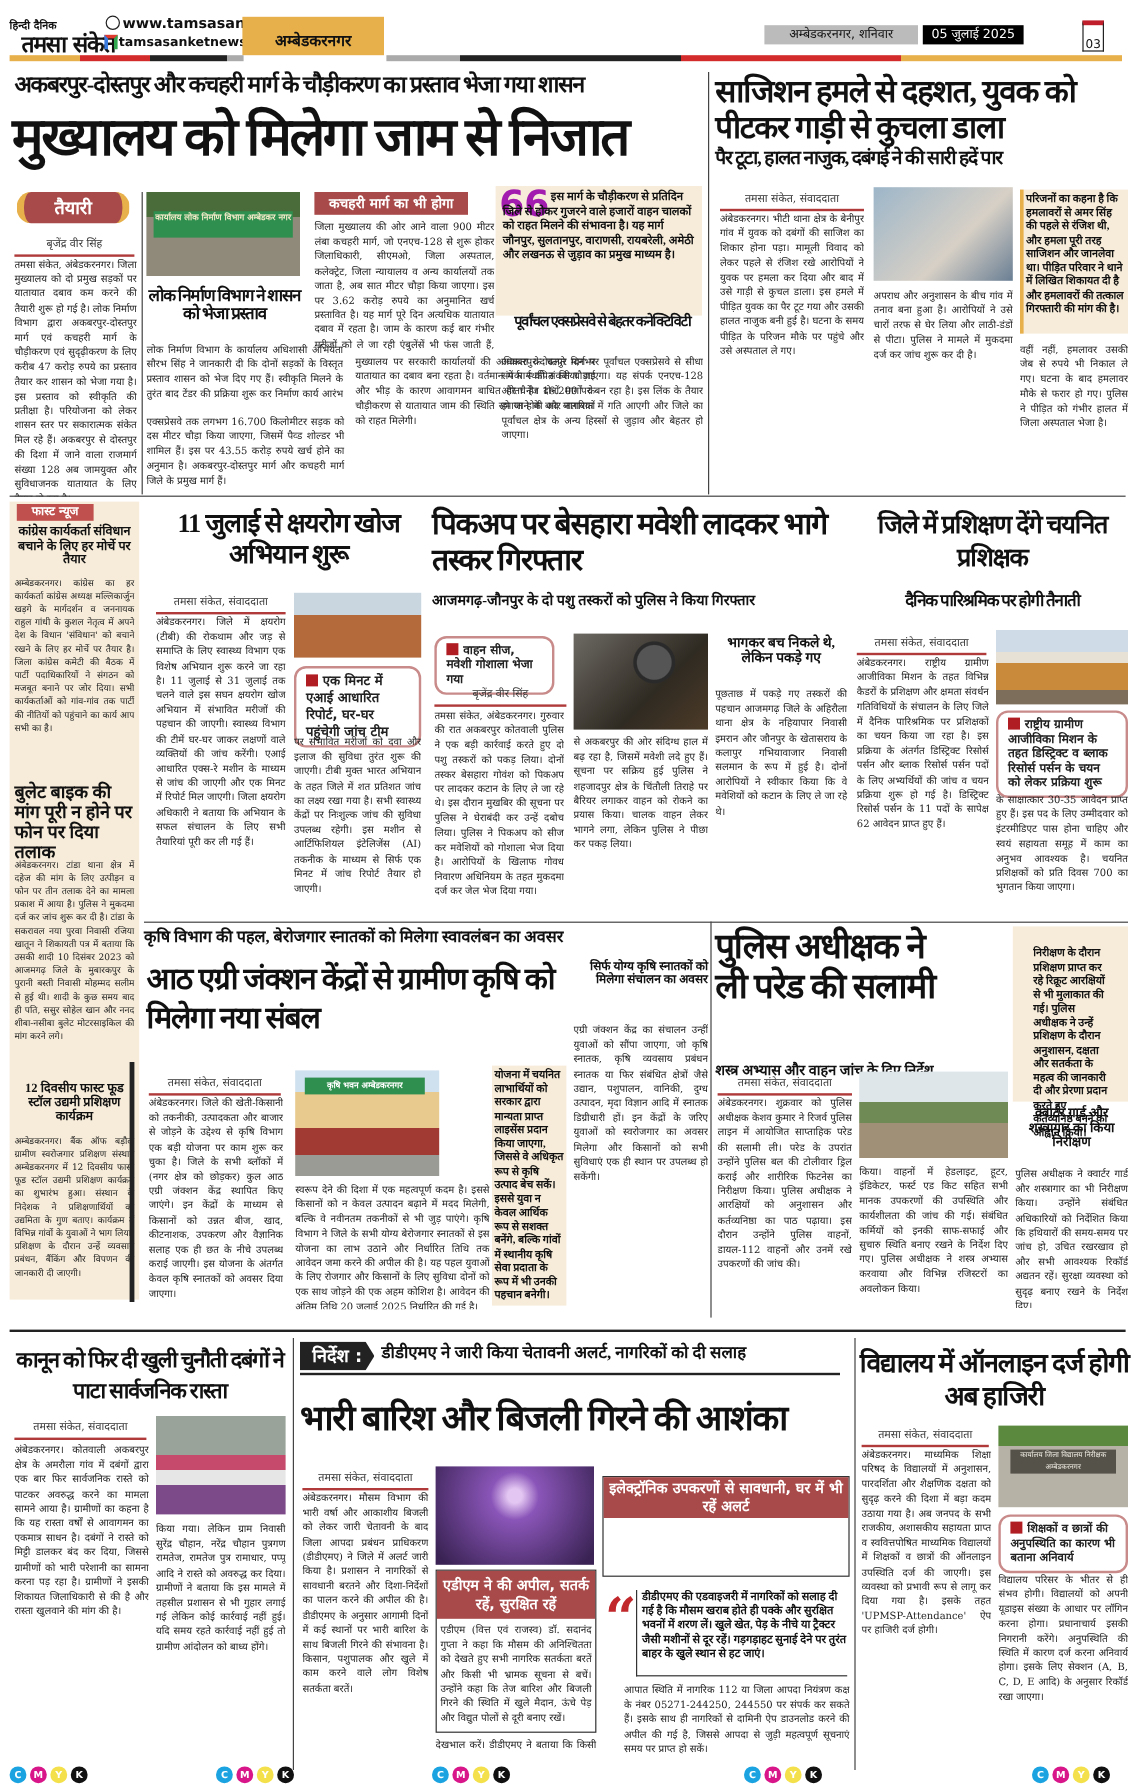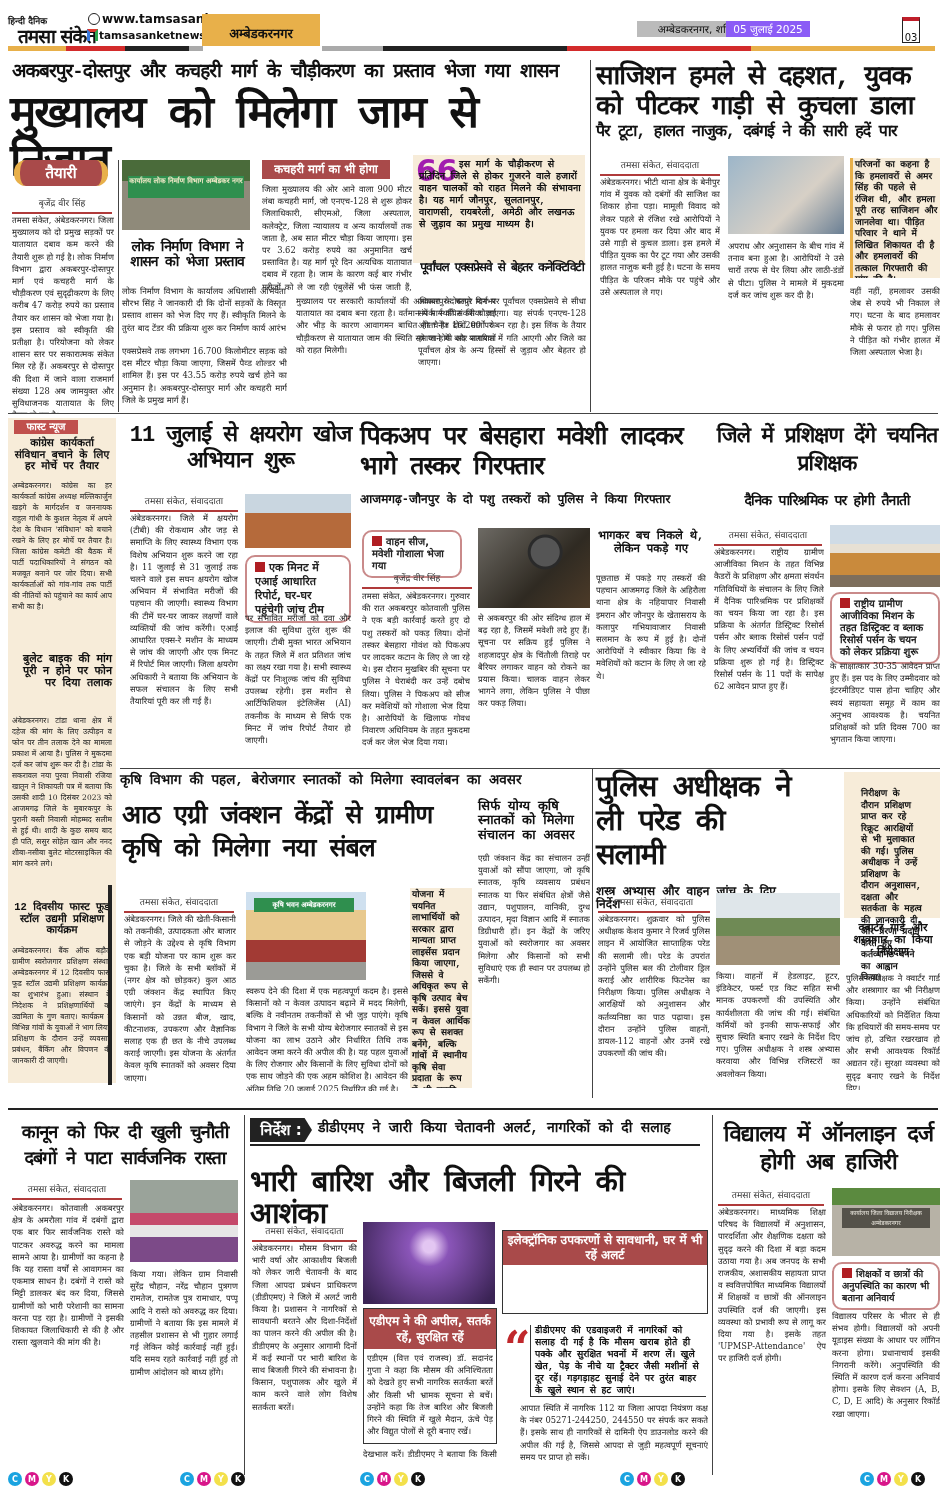--- a/index.html
+++ b/index.html
@@ -1,18 +1,18 @@
 <!DOCTYPE html>
 <html><head>
 <meta charset="utf-8">
 <style>
 *{box-sizing:border-box;margin:0;padding:0}
 body{width:945px;height:1488px;background:#fff;font-family:"DejaVu Sans",sans-serif;color:#111;position:relative;overflow:hidden}
 .abs{position:absolute}
-.hl{font-family:Liberation Mono, monospace;font-weight:bold;color:#111;line-height:1.1;letter-spacing:-1px}
+.hl{font-family:Liberation Serif, serif;font-weight:bold;color:#111;line-height:1.1;letter-spacing:-1px}
 .body-text{font-family:"DejaVu Serif",serif;font-size:8.3px;line-height:12.2px;color:#222;text-align:justify;overflow:hidden}
 .byline{font-family:"DejaVu Serif",serif;font-size:9px;text-align:center;border-bottom:2px solid #b03a3a;padding-bottom:3px;color:#333}
 .vline{position:absolute;width:1px;background:#444}
 .hline{position:absolute;height:1px;background:#444}
 .photo{position:absolute;overflow:hidden}
 .pill{position:absolute;border:2px solid #c98a8a;border-radius:10px;padding:4px 8px;font-family:"DejaVu Sans",sans-serif;font-weight:bold;font-size:11px;line-height:14px;color:#222;background:#fff}
 .pill .sq{display:inline-block;width:10px;height:10px;background:#b01e23;margin-right:4px;vertical-align:-1px}
 .redbox{background:#a94a4a;color:#fff;font-weight:bold;text-align:center}
 .cmyk{position:absolute;display:flex;gap:3px;align-items:center}
 .cmyk span{width:14px;height:14px;border-radius:50%;font-size:8px;color:#fff;display:flex;align-items:center;justify-content:center;font-weight:bold}
@@ -23,21 +23,21 @@
 <div class="abs" style="left:0;top:0;width:945px;height:46px">
   <div class="abs" style="left:8px;top:14px;font-size:9px;font-weight:bold">हिन्दी दैनिक</div>
   <div class="abs" style="left:18px;top:23px;font-size:19px;font-weight:bold;letter-spacing:-1px">तमसा संकेत</div>
   <div class="abs" style="left:88px;top:13px;width:12px;height:12px;border:1.5px solid #222;border-radius:50%"></div>
   <div class="abs" style="left:102px;top:12px;font-size:12px;font-weight:bold">www.tamsasanket.com</div>
   <div class="abs" style="left:87px;top:29px;width:11px;height:12px;border-left:3px solid #3a7be0;border-right:3px solid #2fa84f;border-top:3px solid #e0392e"></div>
   <div class="abs" style="left:99px;top:29px;font-size:10.5px;font-weight:bold">tamsasanketnews24@gmail.com</div>
   <div class="abs" style="left:202px;top:14px;width:118px;height:32px;background:#e8b04a"></div>
   <div class="abs" style="left:202px;top:24px;width:118px;text-align:center;font-size:13px;font-weight:bold">अम्बेडकरनगर</div>
   <div class="abs" style="left:637px;top:21px;width:128px;height:16px;background:#bbb;font-size:10.5px;text-align:center;line-height:16px">अम्बेडकरनगर, शनिवार</div>
-  <div class="abs" style="left:726px;top:21px;width:84px;height:16px;background:#8b5cf6;color:#fff;font-size:10.5px;text-align:center;line-height:16px">05 जुलाई 2025</div>
+  <div class="abs" style="left:769px;top:21px;width:84px;height:16px;background:#000000;color:#fff;font-size:10.5px;text-align:center;line-height:16px">05 जुलाई 2025</div>
   <div class="abs" style="left:902px;top:17px;width:18px;height:26px;border:1.5px solid #222;font-size:10px;text-align:center;padding-top:11px;border-top:4px solid #c01e2a">03</div>
   <div class="abs" style="left:8px;top:46px;width:195px;height:5px;background:linear-gradient(90deg,#e8b04a 0 30%,#d32b2b 30% 60%,#222 60% 93%,#aaa 93%)"></div>
   <div class="abs" style="left:322px;top:46px;width:613px;height:5px;background:linear-gradient(90deg,#aaa 0 10%,#222 10% 40%,#d32b2b 40% 70%,#e8b04a 70%)"></div>
 </div>
 
 <div class="abs hl" style="left:12px;top:62px;width:575px;font-size:19px">अकबरपुर-दोस्तपुर और कचहरी मार्ग के चौड़ीकरण का प्रस्ताव भेजा गया शासन</div>
 <div class="abs hl" style="left:10px;top:91px;width:580px;font-size:44px;letter-spacing:-2px">मुख्यालय को मिलेगा जाम से निजात</div>
 
 <div class="abs redbox" style="left:14px;top:160px;width:94px;height:26px;border-radius:12px;font-size:15px;line-height:26px;border-left:6px solid #e8b04a;border-right:6px solid #e8b04a">तैयारी</div>
 <div class="abs byline" style="left:12px;top:196px;width:100px">बृजेंद्र वीर सिंह</div>
@@ -71,21 +71,21 @@
 <div class="abs body-text" style="left:728px;top:240px;width:116px;height:170px">अपराध और अनुशासन के बीच गांव में तनाव बना हुआ है। आरोपियों ने उसे चारों तरफ से घेर लिया और लाठी-डंडों से पीटा। पुलिस ने मामले में मुकदमा दर्ज कर जांच शुरू कर दी है।</div>
 <div class="abs hl" style="left:850px;top:158px;width:90px;height:120px;font-size:9px;line-height:11.5px;letter-spacing:0;background:#f7ecd9;border-left:3px solid #e8b04a;padding:2px;overflow:hidden">परिजनों का कहना है कि हमलावरों से अमर सिंह की पहले से रंजिश थी, और हमला पूरी तरह साजिशन और जानलेवा था। पीड़ित परिवार ने थाने में लिखित शिकायत दी है और हमलावरों की तत्काल गिरफ्तारी की मांग की है।</div>
 <div class="abs body-text" style="left:850px;top:285px;width:90px;height:125px">वहीं नहीं, हमलावर उसकी जेब से रुपये भी निकाल ले गए। घटना के बाद हमलावर मौके से फरार हो गए। पुलिस ने पीड़ित को गंभीर हालत में जिला अस्पताल भेजा है।</div>
 
 <div class="hline" style="left:8px;top:413px;width:930px"></div>
 
 <div class="abs" style="left:8px;top:418px;width:108px;height:665px;background:#f7ecd9"></div>
 <div class="abs redbox" style="left:14px;top:420px;width:64px;height:14px;font-size:10px;line-height:14px;background:#c0504d">फास्ट न्यूज</div>
 <div class="abs hl" style="left:12px;top:438px;width:100px;font-size:10.5px;text-align:center;letter-spacing:0">कांग्रेस कार्यकर्ता संविधान बचाने के लिए हर मोर्चे पर तैयार</div>
 <div class="abs body-text" style="left:12px;top:480px;width:100px;height:160px;font-size:7.5px;line-height:11px">अम्बेडकरनगर। कांग्रेस का हर कार्यकर्ता कांग्रेस अध्यक्ष मल्लिकार्जुन खड़गे के मार्गदर्शन व जननायक राहुल गांधी के कुशल नेतृत्व में अपने देश के विधान 'संविधान' को बचाने रखने के लिए हर मोर्चे पर तैयार है। जिला कांग्रेस कमेटी की बैठक में पार्टी पदाधिकारियों ने संगठन को मजबूत बनाने पर जोर दिया। सभी कार्यकर्ताओं को गांव-गांव तक पार्टी की नीतियों को पहुंचाने का कार्य आप सभी का है।</div>
-<div class="abs hl" style="left:12px;top:653px;width:100px;font-size:11px;text-align:right;letter-spacing:0">बुलेट बाइक की मांग पूरी न होने पर फोन पर दिया तलाक</div>
+<div class="abs hl" style="left:12px;top:653px;width:100px;font-size:15px;text-align:left;letter-spacing:0">बुलेट बाइक की मांग पूरी न होने पर फोन पर दिया तलाक</div>
 <div class="abs body-text" style="left:12px;top:715px;width:100px;height:152px;font-size:7.5px;line-height:11px">अंबेडकरनगर। टांडा थाना क्षेत्र में दहेज की मांग के लिए उत्पीड़न व फोन पर तीन तलाक देने का मामला प्रकाश में आया है। पुलिस ने मुकदमा दर्ज कर जांच शुरू कर दी है। टांडा के सकरावल नया पुरवा निवासी रजिया खातून ने शिकायती पत्र में बताया कि उसकी शादी 10 दिसंबर 2023 को आजमगढ़ जिले के मुबारकपुर के पुरानी बस्ती निवासी मोहम्मद सलीम से हुई थी। शादी के कुछ समय बाद ही पति, ससुर सोहेल खान और ननद शीबा-नसीबा बुलेट मोटरसाइकिल की मांग करने लगे।</div>
 <div class="abs hl" style="left:12px;top:902px;width:100px;font-size:10.5px;text-align:center;letter-spacing:0">12 दिवसीय फास्ट फूड स्टॉल उद्यमी प्रशिक्षण कार्यक्रम</div>
 <div class="abs body-text" style="left:12px;top:945px;width:100px;height:138px;font-size:7.5px;line-height:11px">अम्बेडकरनगर। बैंक ऑफ बड़ौदा ग्रामीण स्वरोजगार प्रशिक्षण संस्थान अम्बेडकरनगर में 12 दिवसीय फास्ट फूड स्टॉल उद्यमी प्रशिक्षण कार्यक्रम का शुभारंभ हुआ। संस्थान के निदेशक ने प्रशिक्षणार्थियों को उद्यमिता के गुण बताए। कार्यक्रम में विभिन्न गांवों के युवाओं ने भाग लिया। प्रशिक्षण के दौरान उन्हें व्यवसाय प्रबंधन, बैंकिंग और विपणन की जानकारी दी जाएगी।</div>
 <div class="abs" style="left:108px;top:885px;width:4px;height:200px;background:#222"></div>
 
 <div class="abs hl" style="left:128px;top:423px;width:225px;font-size:22px;line-height:26px;text-align:center">11 जुलाई से क्षयरोग खोज अभियान शुरू</div>
 <div class="abs byline" style="left:130px;top:494px;width:108px">तमसा संकेत, संवाददाता</div>
 <div class="abs body-text" style="left:130px;top:512px;width:108px;height:252px">अंबेडकरनगर। जिले में क्षयरोग (टीबी) की रोकथाम और जड़ से समाप्ति के लिए स्वास्थ्य विभाग एक विशेष अभियान शुरू करने जा रहा है। 11 जुलाई से 31 जुलाई तक चलने वाले इस सघन क्षयरोग खोज अभियान में संभावित मरीजों की पहचान की जाएगी। स्वास्थ्य विभाग की टीमें घर-घर जाकर लक्षणों वाले व्यक्तियों की जांच करेंगी। एआई आधारित एक्स-रे मशीन के माध्यम से जांच की जाएगी और एक मिनट में रिपोर्ट मिल जाएगी। जिला क्षयरोग अधिकारी ने बताया कि अभियान के सफल संचालन के लिए सभी तैयारियां पूरी कर ली गई हैं।</div>
 <div class="photo" style="left:245px;top:494px;width:106px;height:54px;background:linear-gradient(180deg,#c9d6e0 0 35%,#b56a3b 35% 100%)"></div>
 <div class="pill" style="left:245px;top:555px;width:106px"><span class="sq"></span><span>एक मिनट में एआई आधारित रिपोर्ट, घर-घर पहुंचेगी जांच टीम</span></div>
@@ -106,21 +106,21 @@
 <div class="abs byline" style="left:714px;top:528px;width:108px">तमसा संकेत, संवाददाता</div>
 <div class="abs body-text" style="left:714px;top:546px;width:110px;height:218px">अंबेडकरनगर। राष्ट्रीय ग्रामीण आजीविका मिशन के तहत विभिन्न कैडरों के प्रशिक्षण और क्षमता संवर्धन गतिविधियों के संचालन के लिए जिले में दैनिक पारिश्रमिक पर प्रशिक्षकों का चयन किया जा रहा है। इस प्रक्रिया के अंतर्गत डिस्ट्रिक्ट रिसोर्स पर्सन और ब्लाक रिसोर्स पर्सन पदों के लिए अभ्यर्थियों की जांच व चयन प्रक्रिया शुरू हो गई है। डिस्ट्रिक्ट रिसोर्स पर्सन के 11 पदों के सापेक्ष 62 आवेदन प्राप्त हुए हैं।</div>
 <div class="photo" style="left:830px;top:525px;width:110px;height:62px;background:linear-gradient(180deg,#cfdbe6 0 30%,#e7e0d4 30% 45%,#c98a3c 45% 80%,#7d6e5c 80%)"></div>
 <div class="pill" style="left:830px;top:592px;width:110px;font-size:10px;line-height:12px"><span class="sq"></span><span>राष्ट्रीय ग्रामीण आजीविका मिशन के तहत डिस्ट्रिक्ट व ब्लाक रिसोर्स पर्सन के चयन को लेकर प्रक्रिया शुरू</span></div>
 <div class="abs body-text" style="left:830px;top:660px;width:110px;height:104px">के साक्षात्कार 30-35 आवेदन प्राप्त हुए हैं। इस पद के लिए उम्मीदवार को इंटरमीडिएट पास होना चाहिए और स्वयं सहायता समूह में काम का अनुभव आवश्यक है। चयनित प्रशिक्षकों को प्रति दिवस 700 का भुगतान किया जाएगा।</div>
 
 <div class="hline" style="left:120px;top:768px;width:820px"></div>
 
 <div class="abs hl" style="left:120px;top:774px;width:470px;font-size:13.5px;letter-spacing:0">कृषि विभाग की पहल, बेरोजगार स्नातकों को मिलेगा स्वावलंबन का अवसर</div>
 <div class="abs hl" style="left:122px;top:800px;width:350px;font-size:25px;line-height:33px">आठ एग्री जंक्शन केंद्रों से ग्रामीण कृषि को मिलेगा नया संबल</div>
-<div class="abs hl" style="left:478px;top:800px;width:112px;font-size:13px;text-align:left;letter-spacing:0">सिर्फ योग्य कृषि स्नातकों को मिलेगा संचालन का अवसर</div>
+<div class="abs hl" style="left:478px;top:800px;width:112px;font-size:10px;text-align:right;letter-spacing:0">सिर्फ योग्य कृषि स्नातकों को मिलेगा संचालन का अवसर</div>
 <div class="abs body-text" style="left:478px;top:852px;width:112px;height:240px">एग्री जंक्शन केंद्र का संचालन उन्हीं युवाओं को सौंपा जाएगा, जो कृषि स्नातक, कृषि व्यवसाय प्रबंधन स्नातक या फिर संबंधित क्षेत्रों जैसे उद्यान, पशुपालन, वानिकी, दुग्ध उत्पादन, मृदा विज्ञान आदि में स्नातक डिग्रीधारी हों। इन केंद्रों के जरिए युवाओं को स्वरोजगार का अवसर मिलेगा और किसानों को सभी सुविधाएं एक ही स्थान पर उपलब्ध हो सकेंगी।</div>
 <div class="abs byline" style="left:124px;top:895px;width:110px">तमसा संकेत, संवाददाता</div>
 <div class="abs body-text" style="left:124px;top:913px;width:112px;height:178px">अंबेडकरनगर। जिले की खेती-किसानी को तकनीकी, उत्पादकता और बाजार से जोड़ने के उद्देश्य से कृषि विभाग एक बड़ी योजना पर काम शुरू कर चुका है। जिले के सभी ब्लॉकों में (नगर क्षेत्र को छोड़कर) कुल आठ एग्री जंक्शन केंद्र स्थापित किए जाएंगे। इन केंद्रों के माध्यम से किसानों को उन्नत बीज, खाद, कीटनाशक, उपकरण और वैज्ञानिक सलाह एक ही छत के नीचे उपलब्ध कराई जाएगी। इस योजना के अंतर्गत केवल कृषि स्नातकों को अवसर दिया जाएगा।</div>
 <div class="photo" style="left:246px;top:892px;width:120px;height:88px;background:linear-gradient(180deg,#cfe0ef 0 20%,#e8c98e 20% 55%,#a23a34 55% 80%,#9b9b96 80%)">
   <div class="abs" style="left:8px;top:6px;width:100px;height:14px;background:#2f8f4e;color:#fff;font-size:7px;line-height:14px;text-align:center;font-weight:bold">कृषि भवन अम्बेडकरनगर</div>
 </div>
 <div class="abs body-text" style="left:246px;top:985px;width:162px;height:106px">स्वरूप देने की दिशा में एक महत्वपूर्ण कदम है। इससे किसानों को न केवल उत्पादन बढ़ाने में मदद मिलेगी, बल्कि वे नवीनतम तकनीकों से भी जुड़ पाएंगे। कृषि विभाग ने जिले के सभी योग्य बेरोजगार स्नातकों से इस योजना का लाभ उठाने और निर्धारित तिथि तक आवेदन जमा करने की अपील की है। यह पहल युवाओं के लिए रोजगार और किसानों के लिए सुविधा दोनों को एक साथ जोड़ने की एक अहम कोशिश है। आवेदन की अंतिम तिथि 20 जुलाई 2025 निर्धारित की गई है।</div>
 <div class="abs hl" style="left:410px;top:888px;width:62px;height:200px;background:#f7ecd9;font-size:9px;line-height:11.5px;letter-spacing:0;padding:2px;overflow:hidden">योजना में चयनित लाभार्थियों को सरकार द्वारा मान्यता प्राप्त लाइसेंस प्रदान किया जाएगा, जिससे वे अधिकृत रूप से कृषि उत्पाद बेच सकें। इससे युवा न केवल आर्थिक रूप से सशक्त बनेंगे, बल्कि गांवों में स्थानीय कृषि सेवा प्रदाता के रूप में भी उनकी पहचान बनेगी।</div>
 <div class="vline" style="left:592px;top:768px;height:330px"></div>
 

